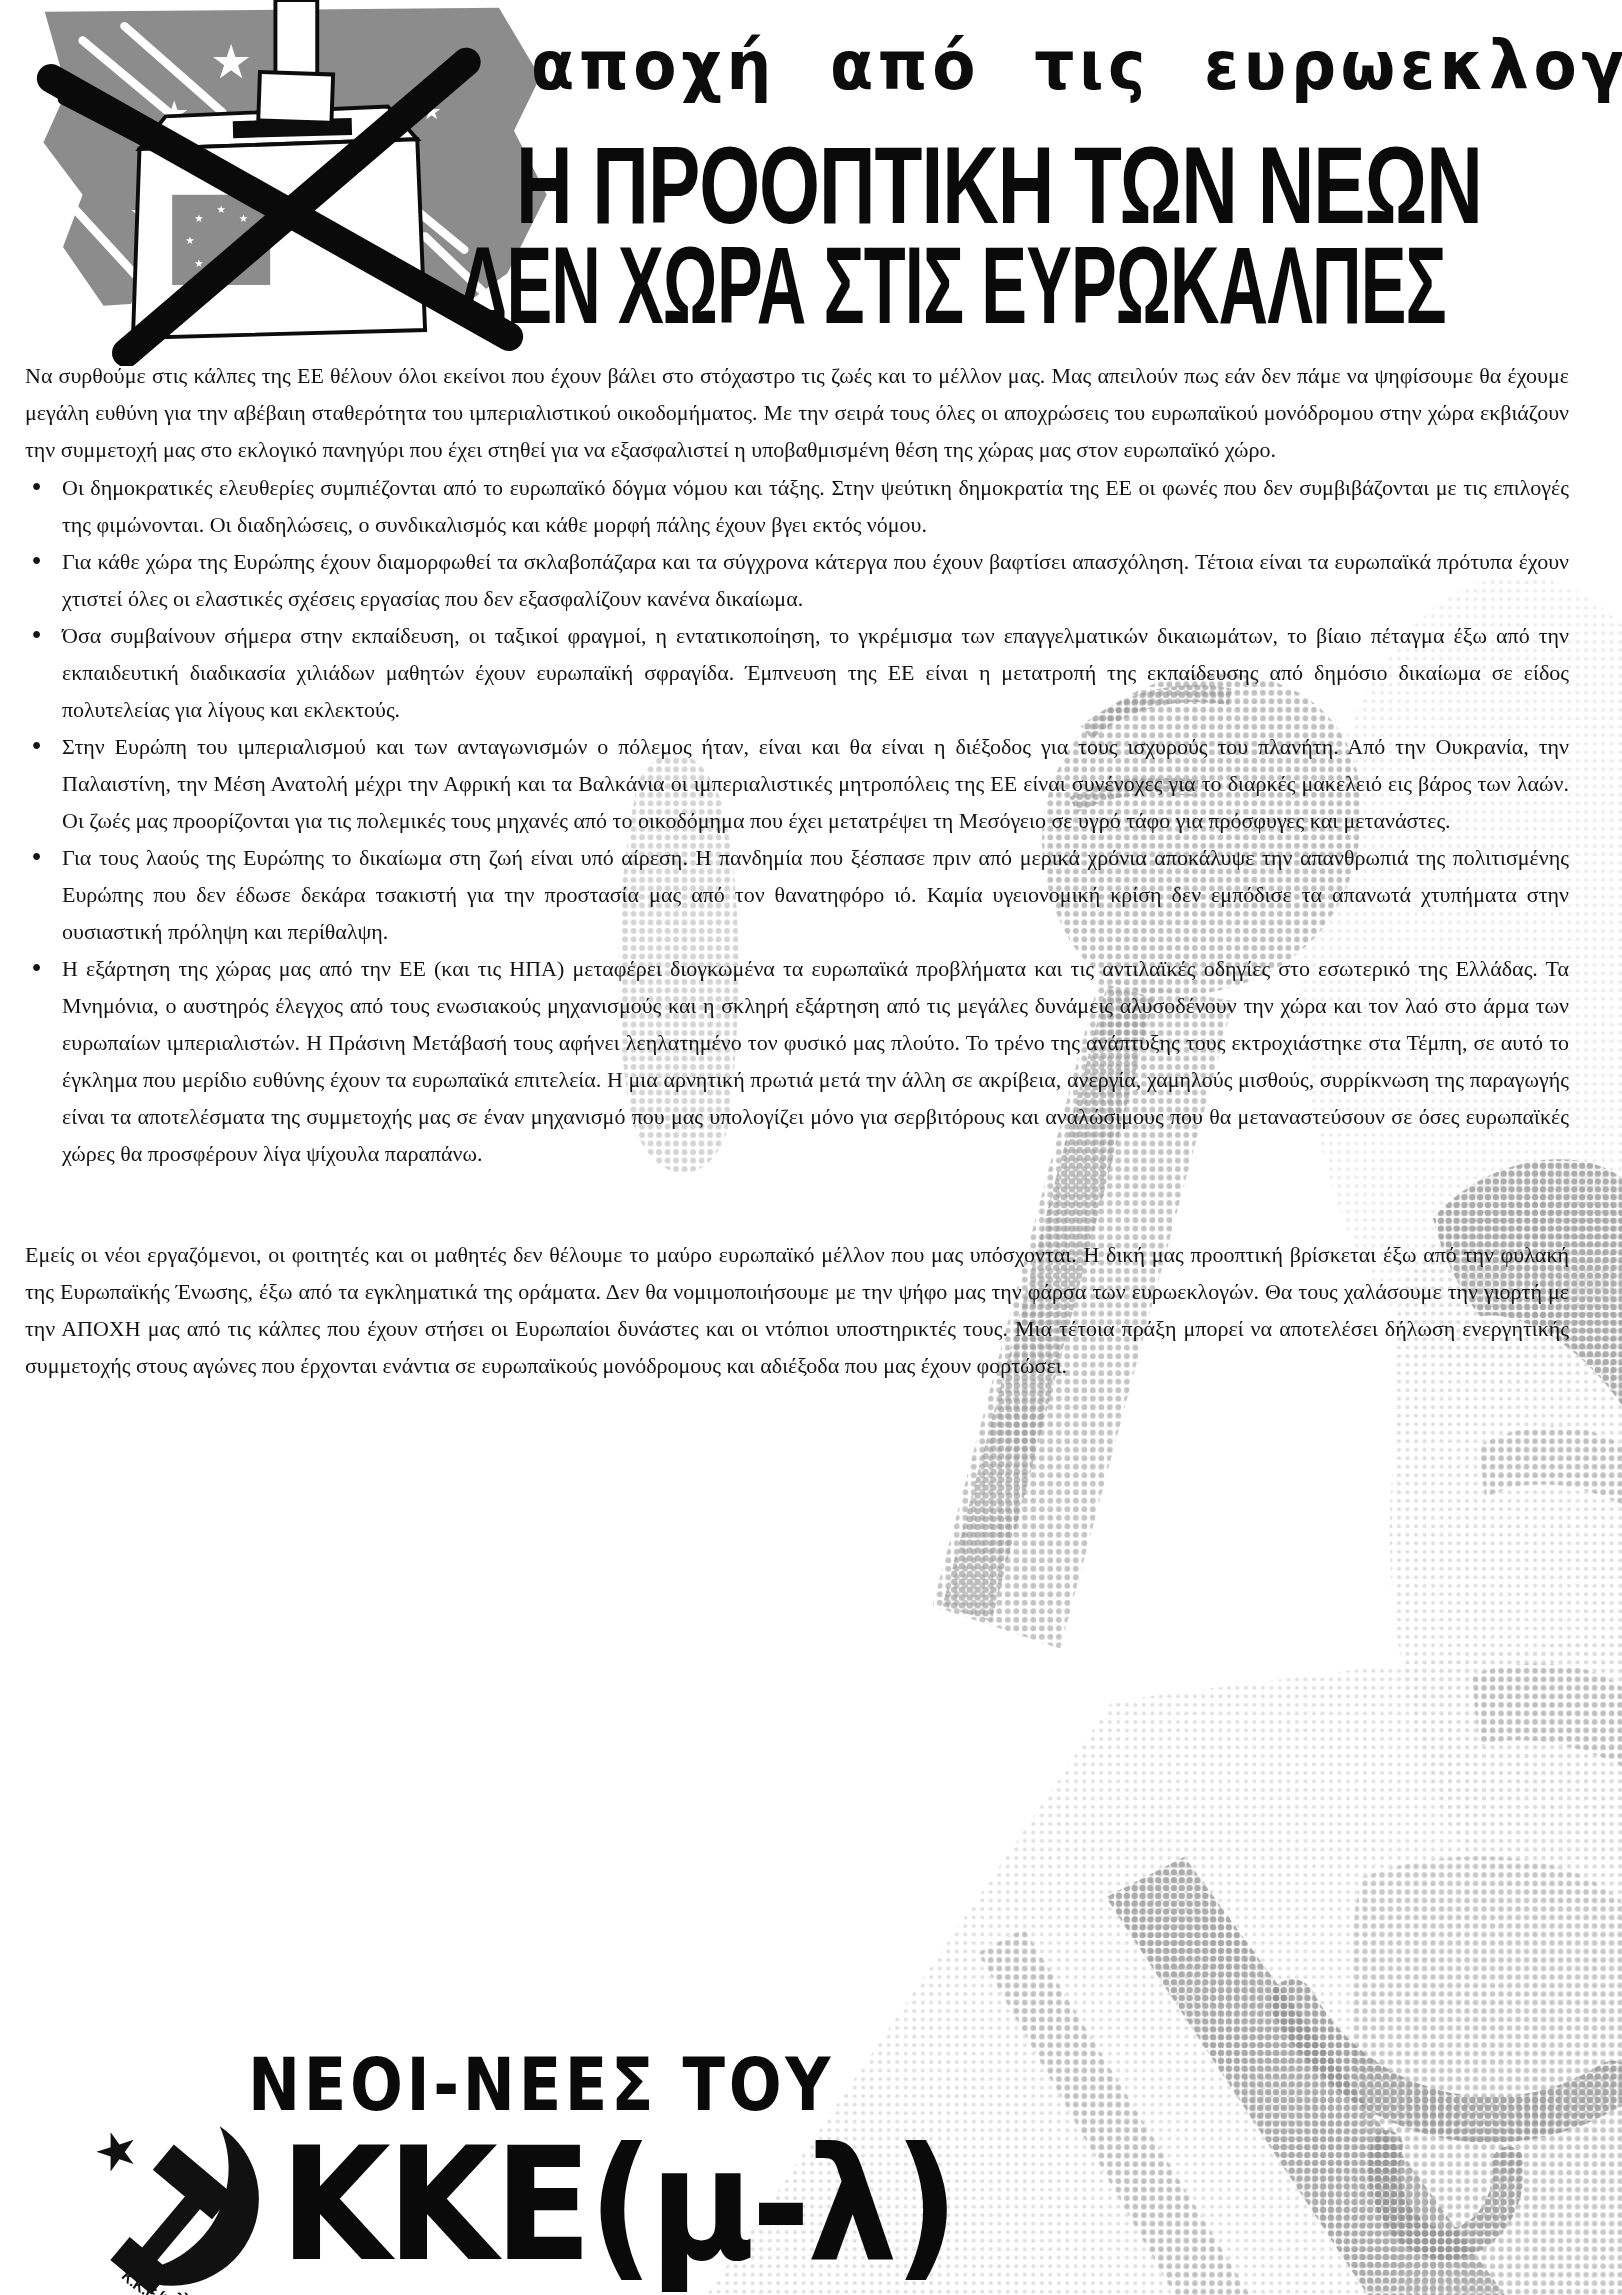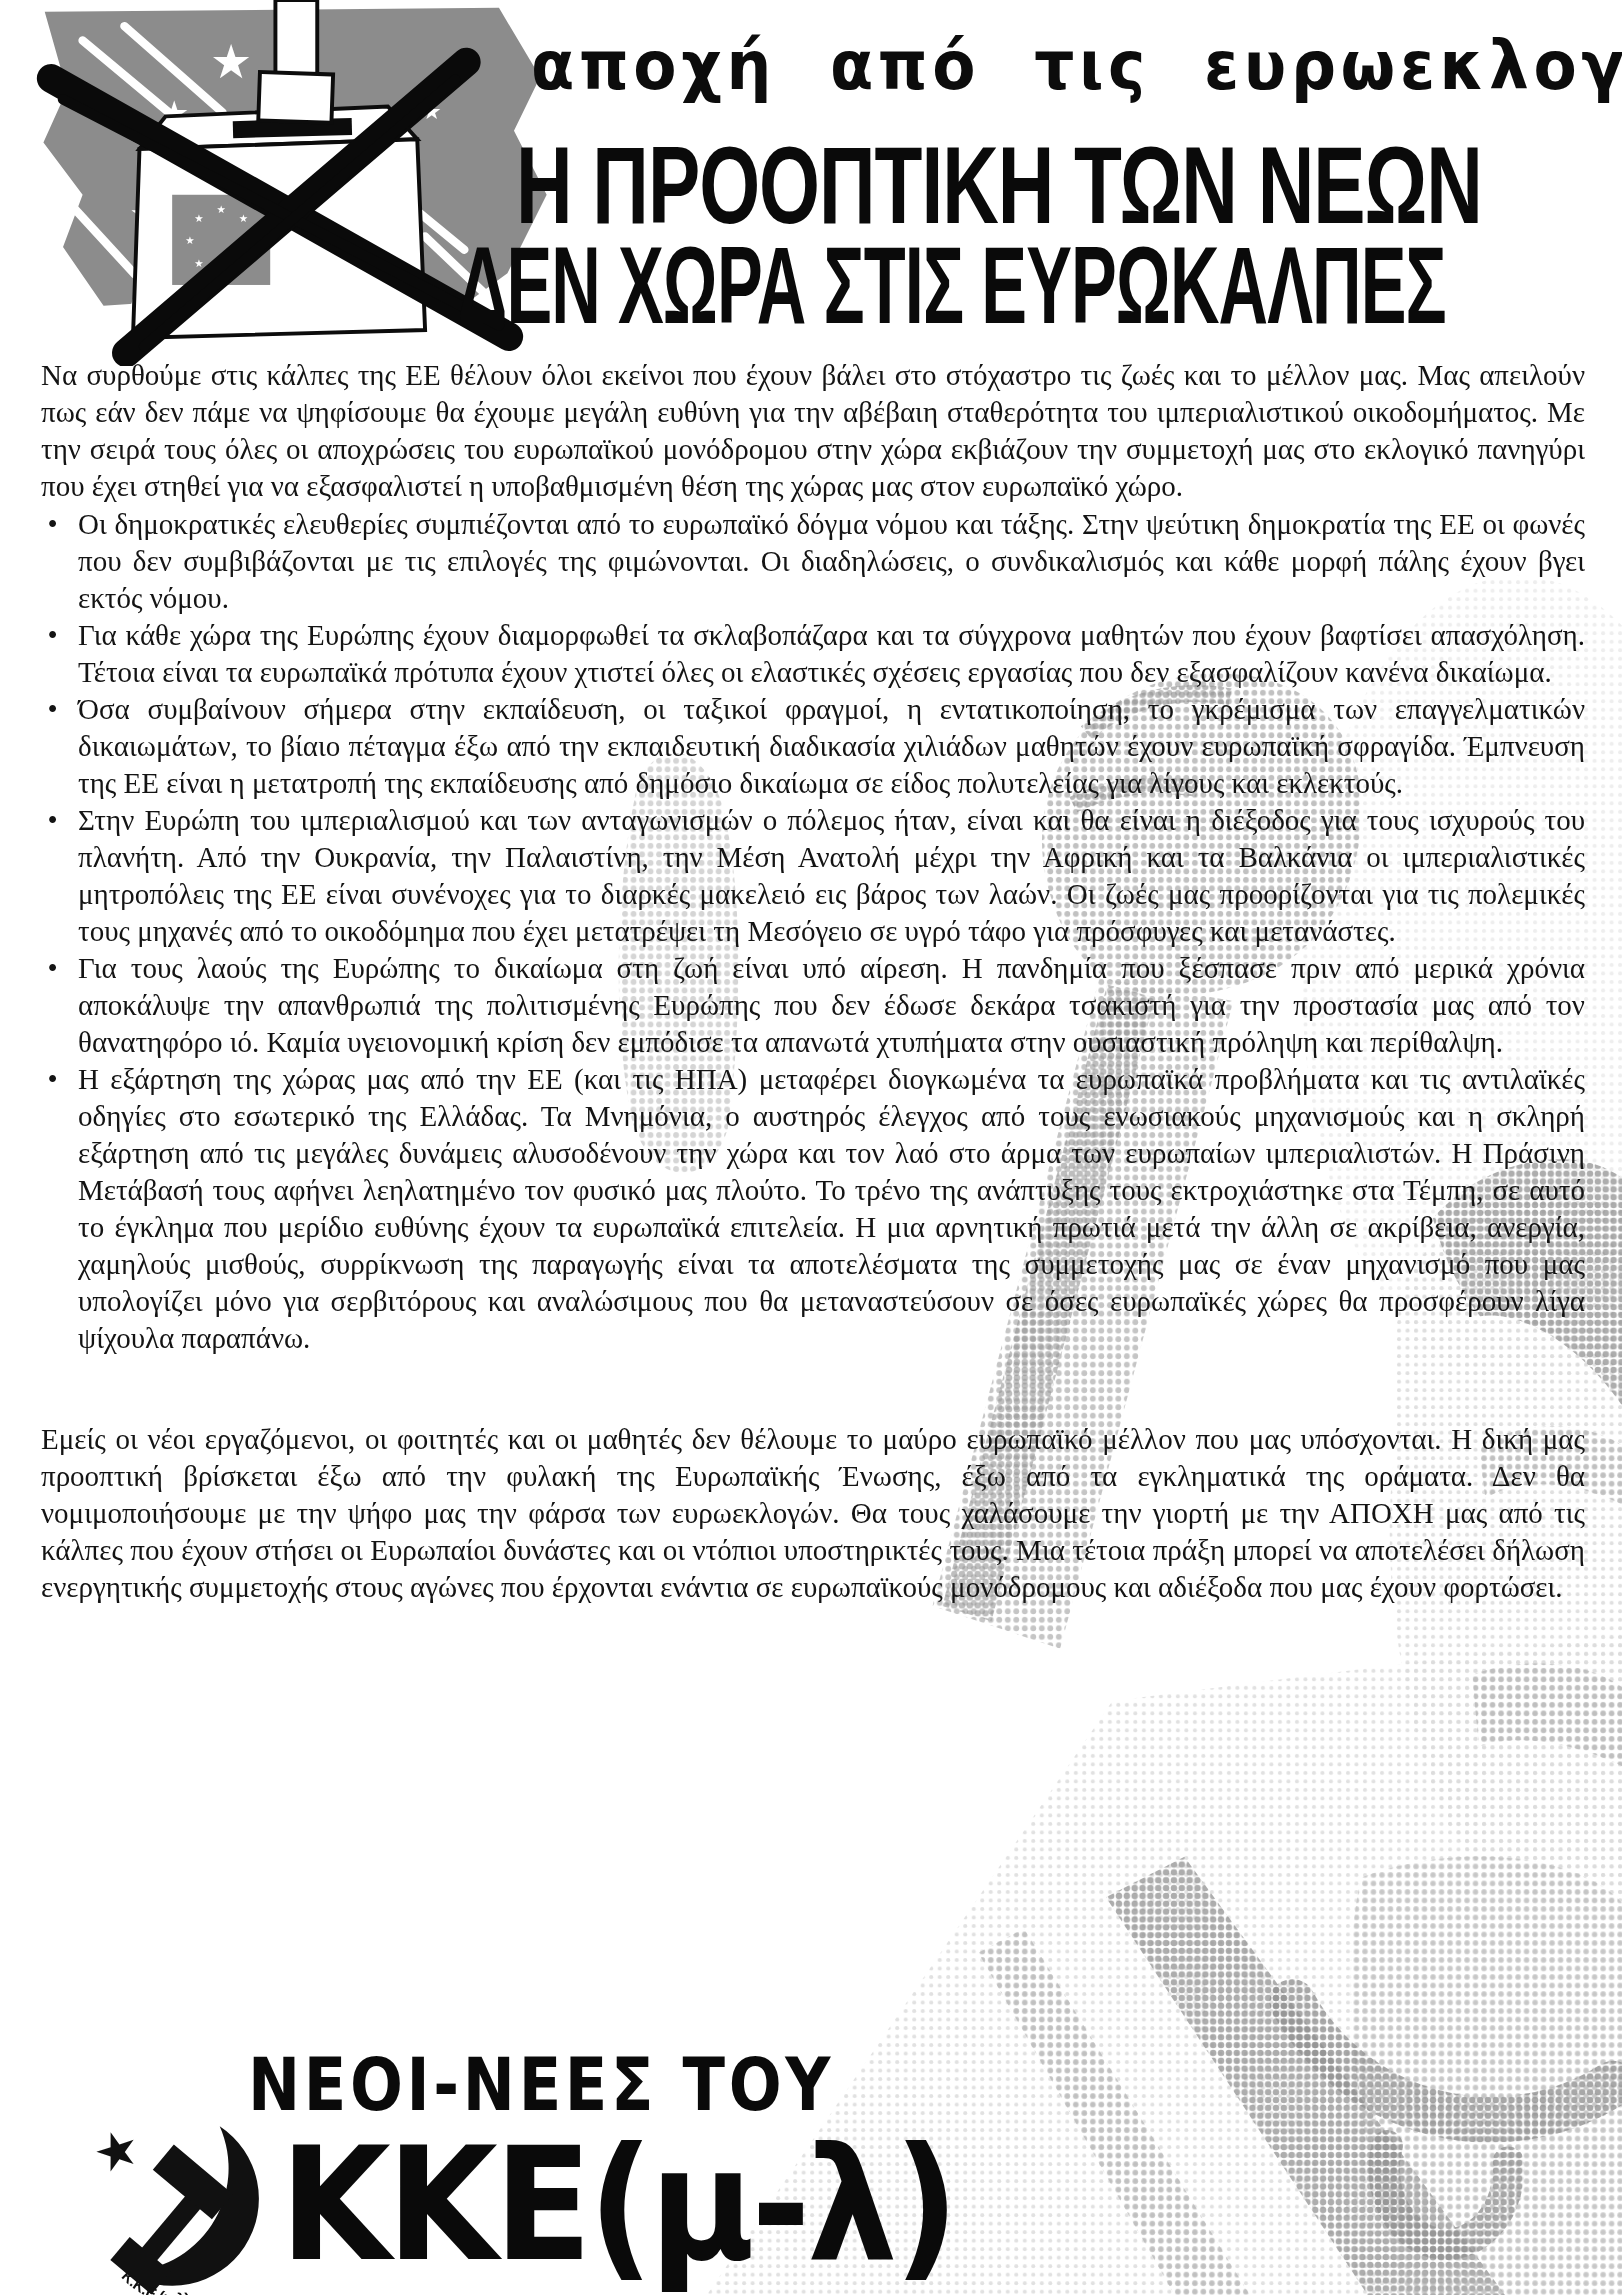--- a/index.html
+++ b/index.html
@@ -38,22 +38,22 @@
     font-weight: 900;
     font-size: 98px; line-height: 1;
     color: #0a0a0a;
     transform-origin: left top;
     white-space: nowrap;
   }
   #title1 { left: 516px; top: 130px; transform: scale(0.80, 1.12); letter-spacing: -1.3px; }
   #title2 { left: 458px; top: 230px; transform: scale(0.70, 1.12); letter-spacing: -1.3px; }
   
   .content {
-    position: absolute; left: 41px; top: 357px; width: 1544px; z-index: 3;
-    font-size: 29px; line-height: 37px;
+    position: absolute; left: 25px; top: 357px; width: 1544px; z-index: 3;
+    font-size: 22px; line-height: 37px;
     text-align: justify;
   }
   .content p { margin: 0; }
   .lead-bold { font-weight: bold; }
   ul.points {
     list-style: none;
     margin: 1.3px 0 0 0; padding: 0;
   }
   ul.points li {
     position: relative;
@@ -193,21 +193,21 @@
 </svg>
 
 <div class="kicker">αποχή από τις ευρωεκλογές</div>
 <div class="title-line" id="title1">Η ΠΡΟΟΠΤΙΚΗ ΤΩΝ ΝΕΩΝ</div>
 <div class="title-line" id="title2">ΔΕΝ ΧΩΡΑ ΣΤΙΣ ΕΥΡΩΚΑΛΠΕΣ</div>
 
 <div class="content">
   <p>Να συρθούμε στις κάλπες της ΕΕ θέλουν όλοι εκείνοι που έχουν βάλει στο στόχαστρο τις ζωές και το μέλλον μας.  Μας απειλούν πως εάν δεν πάμε να ψηφίσουμε θα έχουμε μεγάλη ευθύνη για την αβέβαιη σταθερότητα του ιμπεριαλιστικού οικοδομήματος. Με την σειρά τους όλες οι αποχρώσεις του ευρωπαϊκού μονόδρομου στην χώρα εκβιάζουν την συμμετοχή μας στο εκλογικό πανηγύρι που έχει στηθεί για να εξασφαλιστεί η υποβαθμισμένη θέση της χώρας μας στον ευρωπαϊκό χώρο.</p>
   <ul class="points">
     <li>Οι δημοκρατικές ελευθερίες συμπιέζονται από το ευρωπαϊκό δόγμα νόμου και τάξης. Στην ψεύτικη δημοκρατία της ΕΕ οι φωνές που δεν συμβιβάζονται με τις επιλογές της φιμώνονται. Οι διαδηλώσεις, ο συνδικαλισμός και κάθε μορφή πάλης έχουν βγει εκτός νόμου.</li>
-    <li>Για κάθε χώρα της Ευρώπης έχουν διαμορφωθεί τα σκλαβοπάζαρα και τα σύγχρονα μαθητών που έχουν βαφτίσει απασχόληση. Τέτοια είναι τα ευρωπαϊκά πρότυπα έχουν χτιστεί όλες οι ελαστικές σχέσεις εργασίας που δεν εξασφαλίζουν κανένα δικαίωμα.</li>
+    <li>Για κάθε χώρα της Ευρώπης έχουν διαμορφωθεί τα σκλαβοπάζαρα και τα σύγχρονα κάτεργα που έχουν βαφτίσει απασχόληση. Τέτοια είναι τα ευρωπαϊκά πρότυπα έχουν χτιστεί όλες οι ελαστικές σχέσεις εργασίας που δεν εξασφαλίζουν κανένα δικαίωμα.</li>
     <li>Όσα συμβαίνουν σήμερα στην εκπαίδευση, οι ταξικοί φραγμοί, η εντατικοποίηση, το γκρέμισμα των επαγγελματικών δικαιωμάτων, το βίαιο πέταγμα έξω από την εκπαιδευτική διαδικασία χιλιάδων μαθητών έχουν ευρωπαϊκή σφραγίδα. Έμπνευση της ΕΕ είναι η μετατροπή της εκπαίδευσης από δημόσιο δικαίωμα σε είδος πολυτελείας για λίγους και εκλεκτούς.</li>
     <li>Στην Ευρώπη του ιμπεριαλισμού και των ανταγωνισμών ο πόλεμος ήταν, είναι και θα είναι η διέξοδος για τους ισχυρούς του πλανήτη. Από την Ουκρανία, την Παλαιστίνη, την Μέση Ανατολή μέχρι την Αφρική και τα Βαλκάνια οι ιμπεριαλιστικές μητροπόλεις της ΕΕ είναι συνένοχες για το διαρκές μακελειό εις βάρος των λαών. Οι ζωές μας προορίζονται για τις πολεμικές τους μηχανές από το οικοδόμημα που έχει μετατρέψει τη Μεσόγειο σε υγρό τάφο για πρόσφυγες και μετανάστες.</li>
     <li>Για τους λαούς της Ευρώπης το δικαίωμα στη ζωή είναι υπό αίρεση. Η πανδημία που ξέσπασε πριν από μερικά χρόνια αποκάλυψε την απανθρωπιά της πολιτισμένης Ευρώπης που δεν έδωσε δεκάρα τσακιστή για την προστασία μας από τον θανατηφόρο ιό. Καμία υγειονομική κρίση δεν εμπόδισε τα απανωτά χτυπήματα στην ουσιαστική πρόληψη και περίθαλψη.</li>
     <li>Η εξάρτηση της χώρας μας από την ΕΕ (και τις ΗΠΑ) μεταφέρει διογκωμένα τα ευρωπαϊκά προβλήματα και τις αντιλαϊκές οδηγίες στο εσωτερικό της Ελλάδας. Τα Μνημόνια, ο αυστηρός έλεγχος από τους ενωσιακούς μηχανισμούς και η σκληρή εξάρτηση από τις μεγάλες δυνάμεις αλυσοδένουν την χώρα και τον λαό στο άρμα των ευρωπαίων ιμπεριαλιστών. Η Πράσινη Μετάβασή τους αφήνει λεηλατημένο τον φυσικό μας πλούτο. Το τρένο της ανάπτυξης τους εκτροχιάστηκε στα Τέμπη, σε αυτό το έγκλημα που μερίδιο ευθύνης έχουν τα ευρωπαϊκά επιτελεία. Η μια αρνητική πρωτιά μετά την άλλη σε ακρίβεια, ανεργία, χαμηλούς μισθούς, συρρίκνωση της παραγωγής είναι τα αποτελέσματα της συμμετοχής μας σε έναν μηχανισμό που μας υπολογίζει μόνο για σερβιτόρους και αναλώσιμους που θα μεταναστεύσουν σε όσες ευρωπαϊκές χώρες θα προσφέρουν λίγα ψίχουλα παραπάνω.</li>
   </ul>
   <p class="closing"><strong>Εμείς οι νέοι εργαζόμενοι, οι φοιτητές και οι μαθητές δεν θέλουμε το μαύρο ευρωπαϊκό μέλλον που μας υπόσχονται. Η δική μας προοπτική βρίσκεται έξω από την φυλακή της Ευρωπαϊκής Ένωσης, έξω από τα εγκληματικά της οράματα. Δεν θα νομιμοποιήσουμε με την ψήφο μας την φάρσα των ευρωεκλογών. Θα τους χαλάσουμε την γιορτή με την ΑΠΟΧΗ μας από τις κάλπες που έχουν στήσει οι Ευρωπαίοι δυνάστες και οι ντόπιοι υποστηρικτές τους.</strong> <span>Μια τέτοια πράξη μπορεί να αποτελέσει δήλωση ενεργητικής συμμετοχής στους αγώνες που έρχονται ενάντια σε ευρωπαϊκούς μονόδρομους και αδιέξοδα που μας έχουν φορτώσει.</span></p>
 </div>
 
 <div class="footer">
   <div class="org-line1">ΝΕΟΙ-ΝΕΕΣ ΤΟΥ</div>

